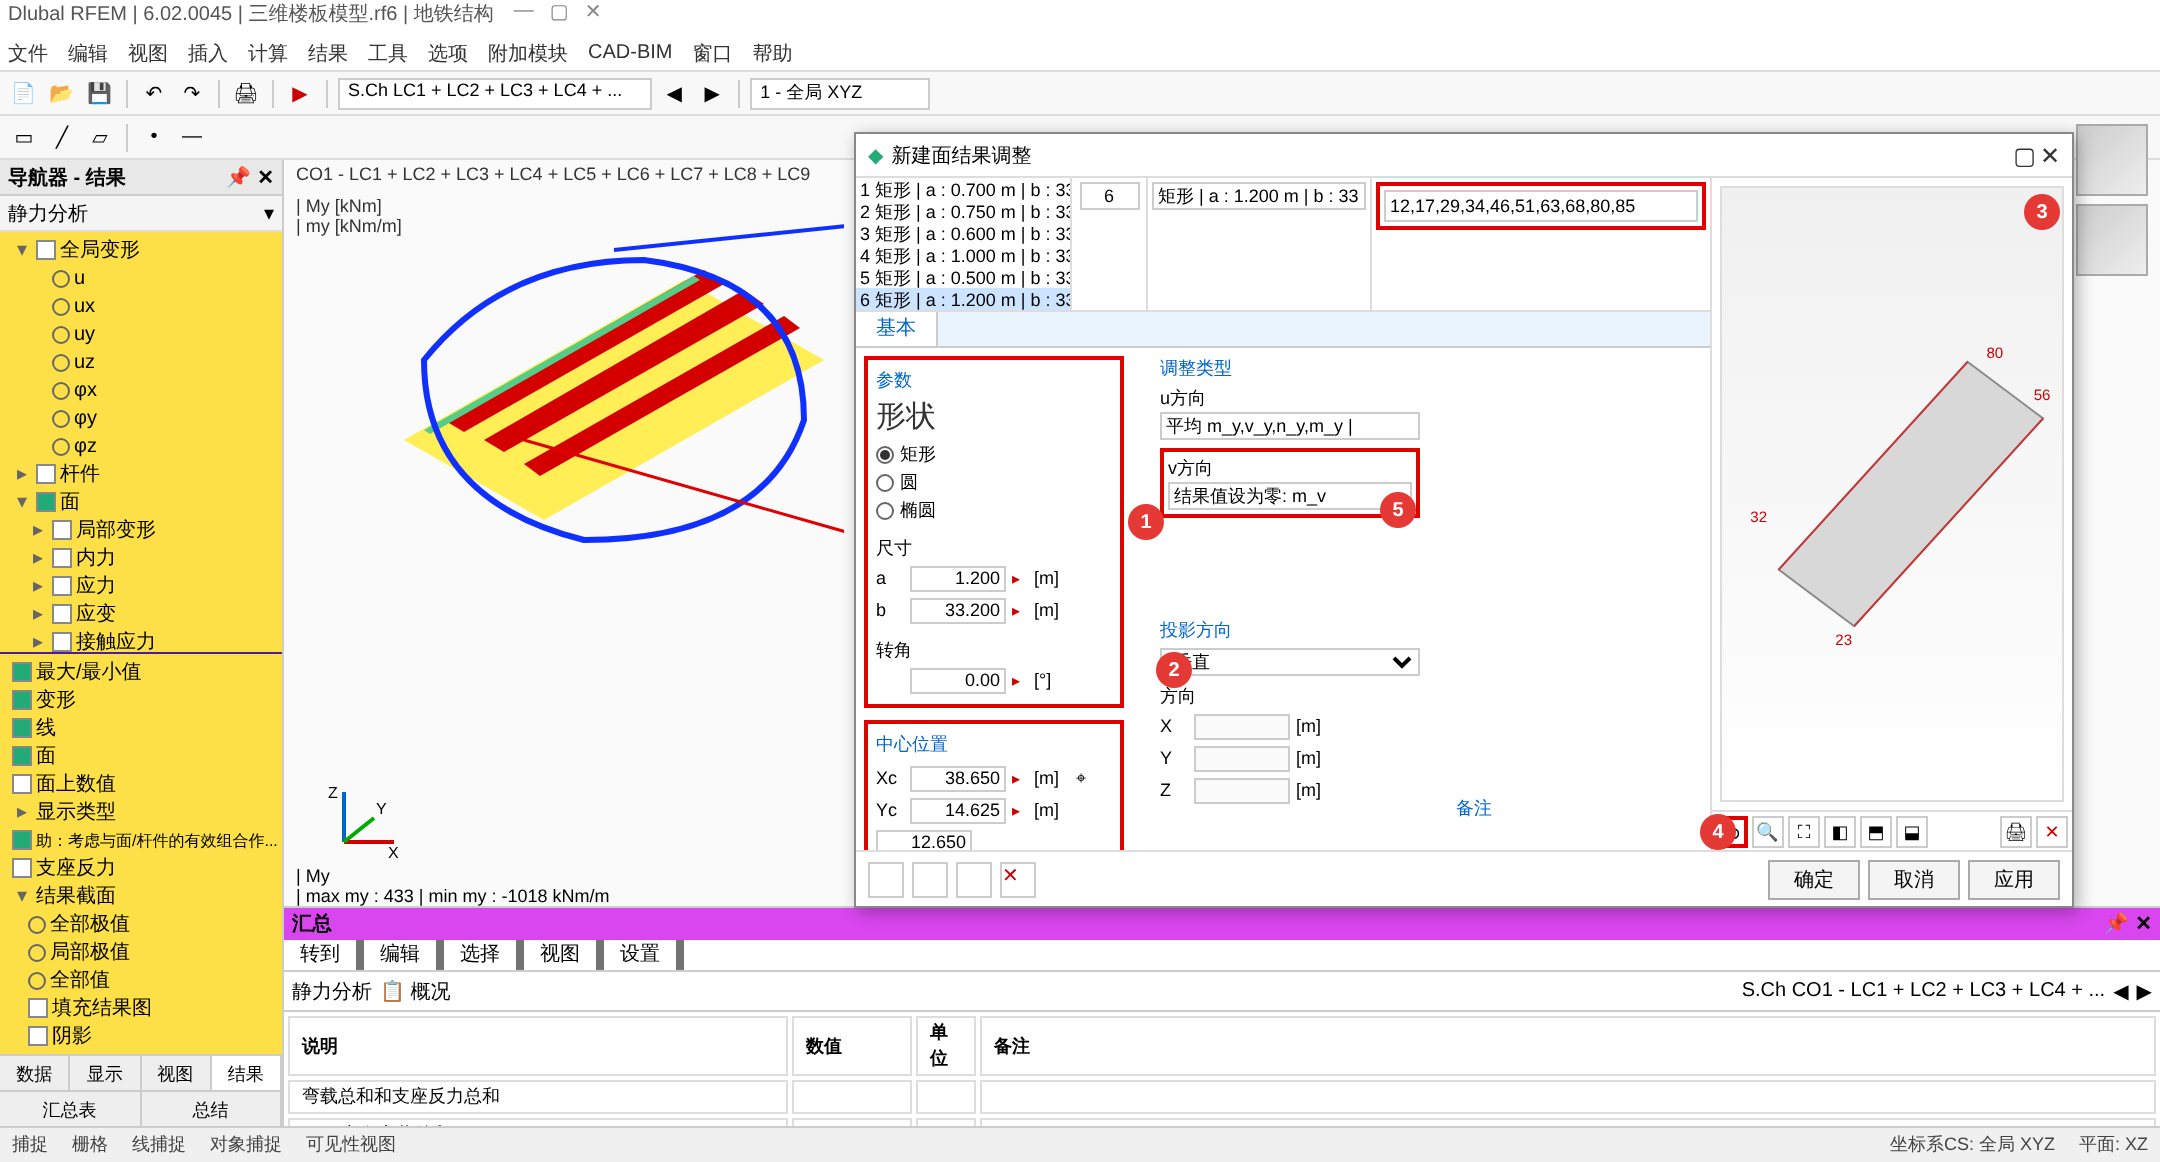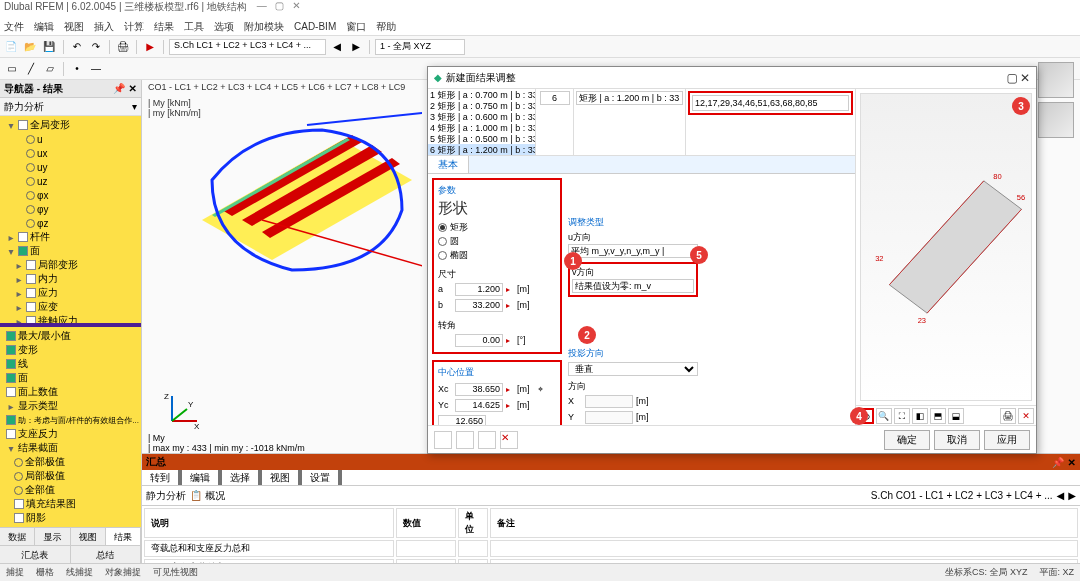--- a/index.html
+++ b/index.html
@@ -15,30 +15,30 @@
 .toolbar .dropdown { height: 16px; border: 1px solid #ccc; background: #fff; padding: 0 14px 0 4px; font-size: 9px; position: relative; min-width: 90px; }
 .main { display: flex; height: calc(100% - 98px); }
 .navigator { width: 142px; background: #fde047; border-right: 1px solid #ccc; display: flex; flex-direction: column; }
 .nav-header { height: 18px; background: #e8e8e8; border-bottom: 1px solid #ccc; display: flex; align-items: center; padding: 0 4px; font-weight: bold; }
 .nav-sub { height: 18px; background: #f4f4f4; border-bottom: 1px solid #ddd; display: flex; align-items: center; padding: 0 4px; }
 .tree { flex: 1; overflow: auto; padding: 2px; }
 .tree-item { display: flex; align-items: center; height: 14px; padding-left: 4px; gap: 2px; white-space: nowrap; }
 .tree-item .exp { width: 10px; text-align: center; color: #666; }
 .tree-item .cb { width: 10px; height: 10px; border: 1px solid #888; background: #fff; }
 .tree-item.l1 { padding-left: 12px; }
-.nav-bottom { border-top: 4px solid #4c1d95; padding: 2px; }
+.nav-bottom { border-top: 1px solid #4c1d95; padding: 2px; }
 .nav-tabs { display: flex; height: 18px; border-top: 1px solid #ccc; }
 .nav-tabs .tab { flex: 1; text-align: center; border-right: 1px solid #ccc; background: #eee; line-height: 18px; font-size: 9px; }
 .viewport { flex: 1; position: relative; background: #fafafa; }
 .vp-title { position: absolute; top: 2px; left: 6px; font-size: 9px; color: #333; }
 .vp-label { position: absolute; top: 18px; left: 6px; font-size: 9px; color: #333; }
 .coord { position: absolute; bottom: 130px; left: 20px; font-size: 9px; }
 .vp-footer { position: absolute; bottom: 110px; left: 6px; font-size: 9px; }
 .summary { position: absolute; bottom: 0; left: 0; right: 0; height: 110px; background: #fff; border-top: 1px solid #ccc; }
-.summary-header { height: 16px; display: flex; align-items: center; padding: 0 4px; background: #c2410c; font-weight: bold; }
+.summary-header { height: 16px; display: flex; align-items: center; padding: 0 4px; background: #d946ef; font-weight: bold; }
 .summary-tabs { height: 16px; display: flex; border-bottom: 1px solid #ccc; }
 .summary-tabs span { padding: 0 8px; line-height: 16px; border-right: 4px solid #737373; }
 .summary-tools { height: 20px; display: flex; align-items: center; padding: 0 4px; gap: 4px; border-bottom: 1px solid #ccc; }
 .summary-table { height: 44px; font-size: 9px; }
 .summary-table th, .summary-table td { border: 1px solid #ddd; padding: 1px 6px; text-align: left; }
 .isoview { position: absolute; top: 62px; right: 4px; width: 38px; }
 .isoview .cube { width: 36px; height: 36px; margin-bottom: 4px; background: linear-gradient(135deg,#ccc,#eee); border: 1px solid #aaa; }
 
 .dialog { position: absolute; top: 66px; left: 427px; width: 610px; height: 388px; background: #fff; border: 1px solid #888; box-shadow: 2px 2px 8px rgba(0,0,0,0.3); display: flex; flex-direction: column; }
 .dlg-title { height: 22px; background: #fff; border-bottom: 1px solid #ddd; display: flex; align-items: center; padding: 0 6px; }
@@ -53,21 +53,21 @@
 .col-name { flex: 1; }
 .dlg-list-row { display: flex; height: 68px; border-bottom: 1px solid #ddd; }
 .list-box { width: 108px; border-right: 1px solid #ddd; font-size: 9px; overflow: hidden; }
 .list-box .li { height: 11px; padding: 0 2px; white-space: nowrap; overflow: hidden; }
 .list-box .li.sel { background: #cce4ff; }
 .num-box { width: 38px; border-right: 1px solid #ddd; text-align: center; padding-top: 2px; }
 .name-box { flex: 1; padding: 2px; }
 .name-input { width: 100%; height: 14px; border: 1px solid #ccc; background: #fff; padding: 0 2px; font-size: 9px; margin-bottom: 2px; }
 .tab-row { height: 18px; background: #eaf4ff; border-bottom: 1px solid #ccc; display: flex; }
 .tab-row .tb { padding: 0 10px; line-height: 18px; background: #fff; border-right: 1px solid #ccc; color: #06c; }
-.param-area { flex: 1; display: flex; padding: 4px; gap: 6px; align-items: flex-end; }
+.param-area { flex: 1; display: flex; padding: 4px; gap: 18px; }
 .param-col { width: 130px; }
 .param-col2 { width: 130px; }
 .grp-title { color: #06c; font-size: 9px; margin-bottom: 2px; }
 .redbox { border: 2px solid #e00000; padding: 4px; margin-bottom: 6px; }
 .field-row { display: flex; align-items: center; height: 16px; gap: 3px; font-size: 9px; }
 .field-row .lbl { width: 14px; }
 .field-row input { width: 48px; height: 13px; border: 1px solid #ccc; text-align: right; padding: 0 2px; font-size: 9px; }
 .field-row .unit { width: 18px; }
 .field-row .arrow { width: 8px; color: #c00; font-size: 8px; }
 .radio-row { display: flex; align-items: center; gap: 3px; height: 14px; font-size: 9px;}

